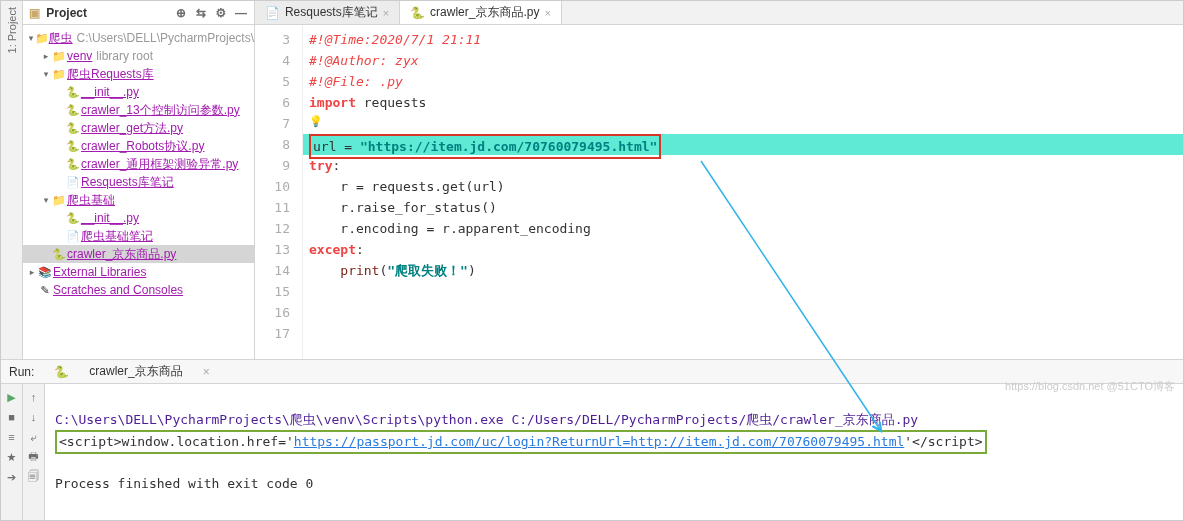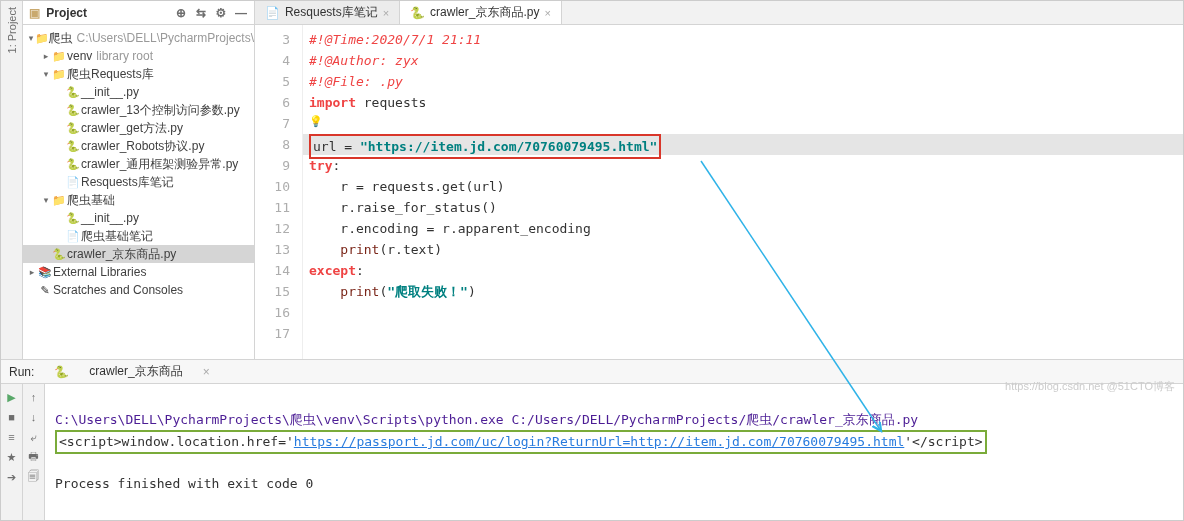--- a/index.html
+++ b/index.html
@@ -10,34 +10,34 @@
 .vbar span { writing-mode:vertical-rl; transform:rotate(180deg); font-size:11px; color:#6e6e6e; cursor:pointer; }
 .proj-panel { width:232px; border-right:1px solid #d4d4d4; display:flex; flex-direction:column; background:#fff; }
 .proj-header { height:24px; border-bottom:1px solid #d4d4d4; display:flex; align-items:center; padding:0 6px; gap:6px; font-weight:bold; font-size:12px; }
 .proj-header .title { flex:1; }
 .proj-header .iconbtn { width:14px; height:14px; color:#6e6e6e; cursor:pointer; display:flex; align-items:center; justify-content:center; font-size:12px; }
 .tree { flex:1; overflow:auto; padding:4px 0; }
 .tree-row { display:flex; align-items:center; height:18px; padding-left:4px; white-space:nowrap; cursor:pointer; }
 .tree-row.selected { background:#d5d5d5; }
 .tree-row .ch { width:10px; text-align:center; color:#6e6e6e; font-size:9px; }
 .tree-row .ico { width:16px; text-align:center; font-size:11px; }
-.tree-row .lbl { color:#404040; }
+.tree-row .lbl { color:#a21caf;text-decoration:underline; }
 .tree-row .hint { color:#999; margin-left:4px; }
 .ind0{padding-left:4px}.ind1{padding-left:18px}.ind2{padding-left:32px}
 .folder{color:#c9a96e}.py{color:#5896c9}.note{color:#9ea76b}
 .editor-area { flex:1; display:flex; flex-direction:column; }
 .tabs { height:24px; border-bottom:1px solid #d4d4d4; display:flex; background:#f2f2f2; }
 .tab { display:flex; align-items:center; padding:0 10px; gap:5px; border-right:1px solid #d4d4d4; background:#ececec; cursor:pointer; font-size:12px; }
 .tab.active { background:#fff; }
 .tab .close { color:#aaa; font-size:11px; }
 .editor-body { flex:1; display:flex; overflow:hidden; }
 .gutter { width:48px; background:#fff; text-align:right; padding:4px 12px 4px 4px; color:#adadad; font-family:Consolas,Menlo,monospace; font-size:13px; line-height:21px; border-right:1px solid #eee;}
 .code { flex:1; padding:4px 0; font-family:Consolas,Menlo,monospace; font-size:13px; line-height:21px; position:relative; }
 .code-line { height:21px; white-space:pre; padding-left:6px; }
-.hl-line { background:#e5e5e5; }
+.hl-line { background:#5eead4; }
 .cm{color:#ef4444;font-style:italic}.kw{color:#ef4444;font-weight:bold}.str{color:#008080;font-weight:bold}.fn{color:#7a2518}
 .redbox { border:2px solid #d9362a; display:inline-block; padding:0 2px; }
 .bulb { position:absolute; left:6px; top:86px; color:#e2b100; font-size:11px; }
 .arrow-svg { position:absolute; top:0; left:0; pointer-events:none; z-index:5; }
 .run-panel { border-top:1px solid #d4d4d4; display:flex; flex-direction:column; flex:1; }
 .run-header { height:24px; display:flex; align-items:center; padding:0 8px; gap:20px; border-bottom:1px solid #d4d4d4; background:#f7f7f7; font-size:12px; }
 .run-body { flex:1; display:flex; }
 .run-gutter { width:22px; background:#f2f2f2; border-right:1px solid #d4d4d4; display:flex; flex-direction:column; align-items:center; padding-top:6px; gap:6px; }
 .run-gutter div{width:14px;height:14px;color:#6e6e6e;cursor:pointer;display:flex;align-items:center;justify-content:center;font-size:11px}
 .run-gutter .play{color:#59a869}
@@ -182,21 +182,20 @@
         <div class="code-line"><span class="cm">#!@Time:2020/7/1 21:11</span></div>
             <div class="code-line"><span class="cm">#!@Author: zyx</span></div>
             <div class="code-line"><span class="cm">#!@File: .py</span></div>
             <div class="code-line"><span class="kw">import</span> requests</div>
             <div class="code-line"></div>
             <div class="code-line hl-line"><span class="redbox">url = <span class="str">"https://item.jd.com/70760079495.html"</span></span></div>
             <div class="code-line"><span class="kw">try</span>:</div>
             <div class="code-line">    r = requests.get(url)</div>
             <div class="code-line">    r.raise_for_status()</div>
             <div class="code-line">    r.encoding = r.apparent_encoding</div>
-            <div class="code-line">    <span class="fn">print</span>(r.text)</div>
             <div class="code-line"><span class="kw">except</span>:</div>
             <div class="code-line">    <span class="fn">print</span>(<span class="str">"爬取失败！"</span>)</div>
             <div class="code-line"></div>
             <div class="code-line"></div>
           </div>
       </div>
     </div>
   </div>
 
   <div class="run-panel">

